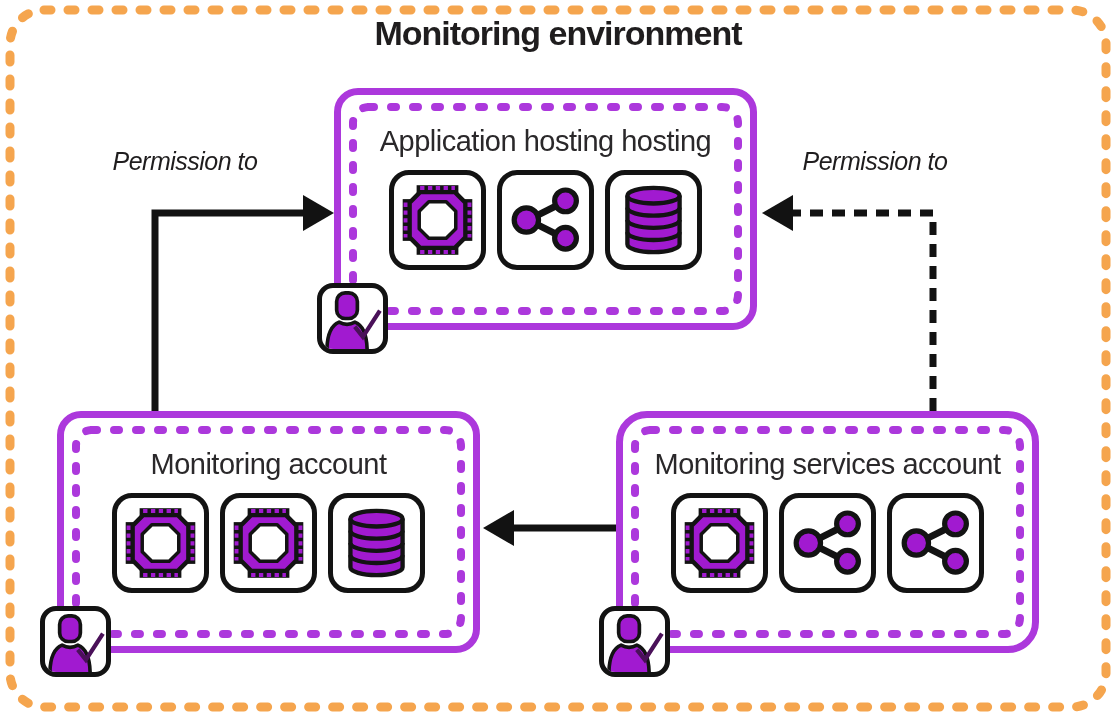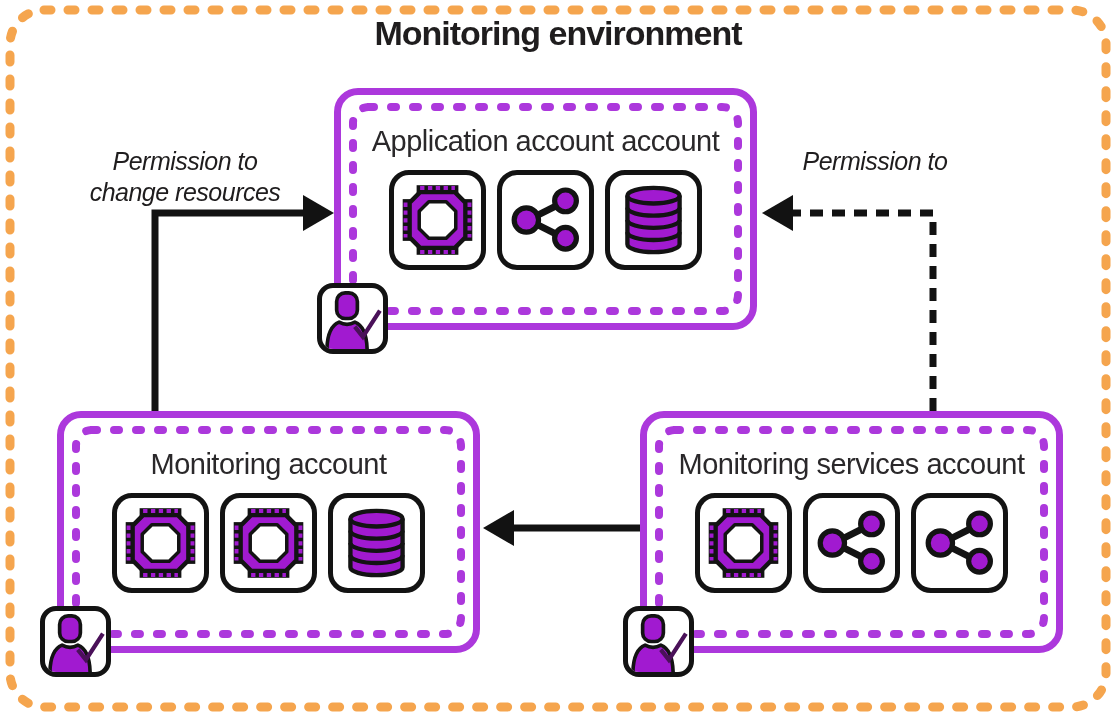--- a/index.html
+++ b/index.html
@@ -17,21 +17,21 @@
     font-style:italic;font-size:25px;line-height:31px;color:#1f1d1e;letter-spacing:-0.5px;
   }
   .edge-label.change{left:57px;}
   .edge-label.read{left:747px;}
   .account{
     position:absolute;width:423px;height:242px;box-sizing:border-box;
     border:7px solid #AC38DC;border-radius:24px;background:#ffffff;z-index:1;
   }
   .account.app{left:334px;top:88px;}
   .account.mgmt{left:57px;top:411px;}
-  .account.mon{left:640px;top:411px;}
+  .account.mon{left:616px;top:411px;border-radius:31px;}
   .dots{position:absolute;left:0;top:0;width:409px;height:228px;pointer-events:none;}
   .account-title{
     position:absolute;top:30px;left:0;width:100%;text-align:center;
     font-size:29px;letter-spacing:-0.5px;color:#2a282a;white-space:nowrap;
   }
   .icon-row{
     position:absolute;top:75px;left:0;width:100%;
     display:flex;justify-content:center;gap:11px;
   }
   .tile{
@@ -104,31 +104,30 @@
     <g>
       <path d="M644 528 L494 528" fill="none" stroke="#121212" stroke-width="7"></path>
       <polygon points="483,528 514,510 514,546" fill="#121212"></polygon>
     </g>
   </svg>
 
   <div class="env-title">Monitoring environment</div>
 
   <div class="edge-label change">
     <div>Permission to</div>
-    <div>change resources</div>
   </div>
   <div class="edge-label read">
     <div>Permission to</div>
   </div>
 
   <div class="account app">
     <svg class="dots">
       <rect x="12" y="12" width="385" height="204" rx="16" fill="none" stroke="#AC38DC" stroke-width="8" stroke-dasharray="5 17" stroke-linecap="round"></rect>
     </svg>
-    <div class="account-title">Application account account</div>
+    <div class="account-title">Application hosting hosting</div>
     <div class="icon-row">
       <div class="tile">
           <svg viewBox="0 0 100 100">
             <use href="#icon-chip"></use>
           </svg>
         </div>
       <div class="tile">
           <svg viewBox="0 0 100 100">
             <use href="#icon-share"></use>
           </svg>

